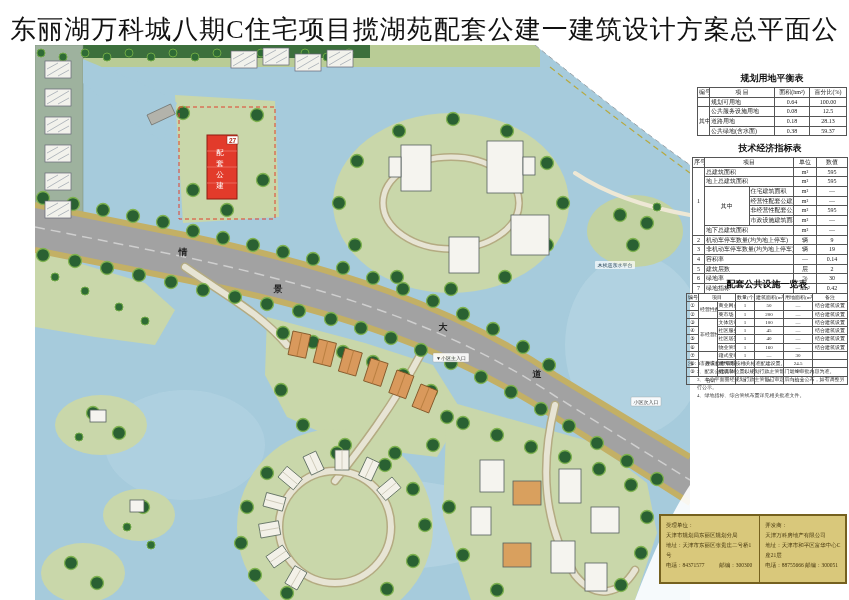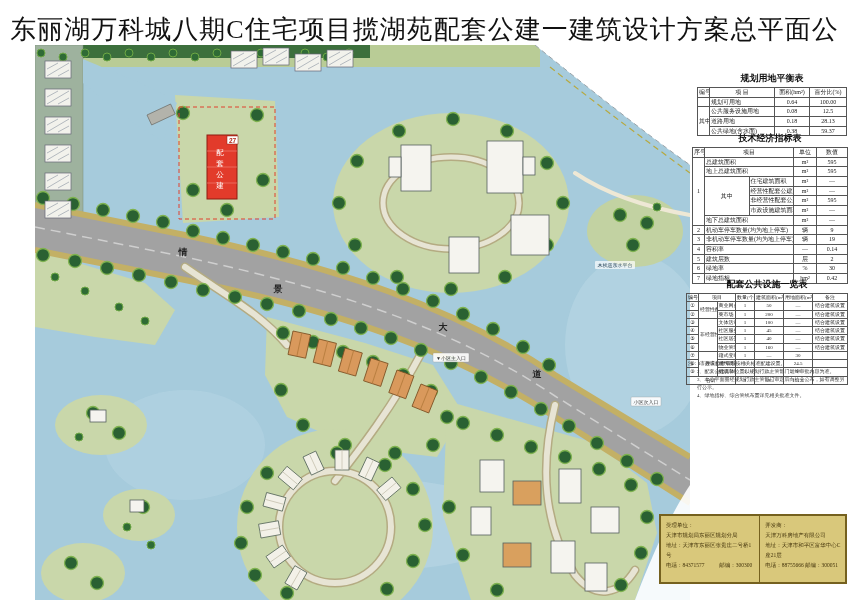--- a/index.html
+++ b/index.html
@@ -6,21 +6,21 @@
   .page{position:relative;width:849px;height:600px;background:#fff;font-family:"Liberation Serif","DejaVu Serif",serif;}
   .page-title{position:absolute;top:12px;left:0;width:849px;text-align:center;font-size:26px;font-weight:normal;color:#111;letter-spacing:1px;}
   .map-wrap{position:absolute;left:35px;top:45px;width:655px;height:555px;}
   .tb{position:absolute;color:#222;margin-top:12px;}
   .tb .tbl-title{text-align:center;font-size:9px;font-weight:bold;margin:0 0 2px 0;color:#111;}
   .tb table{border-collapse:collapse;width:100%;table-layout:fixed;}
   .tb td,.tb th{border:0.5px solid #555;padding:0 1px;text-align:center;font-weight:normal;font-size:6px;line-height:1.45;color:#222;overflow:hidden;white-space:nowrap;}
   .tb th{font-size:6px;}
   .tb .nm{text-align:left;}
   .tb1{left:697px;top:60px;width:150px;}
-  .tb2{left:692px;top:120px;width:156px;}
+  .tb2{left:692px;top:130px;width:156px;}
   .tb3{left:686px;top:266px;width:162px;}
   .tb3 td,.tb3 th{font-size:5px;}
   .w8{width:9px;}
   .w14{width:13px;}
   .notes{position:absolute;left:688px;top:360px;width:158px;font-size:5px;line-height:1.6;color:#333;}
   .notes div{margin:0;}
   .stamp{position:absolute;left:659px;top:514px;width:188px;height:70px;background:#d9c87b;border:2px solid #75611f;box-sizing:border-box;display:flex;}
   .stamp .col{padding:5px 4px 3px 5px;font-size:5.5px;line-height:1.8;color:#45350c;box-sizing:border-box;}
   .stamp .col.l{width:54%;border-right:1px solid #75611f;}
   .stamp .col.r{width:46%;}

